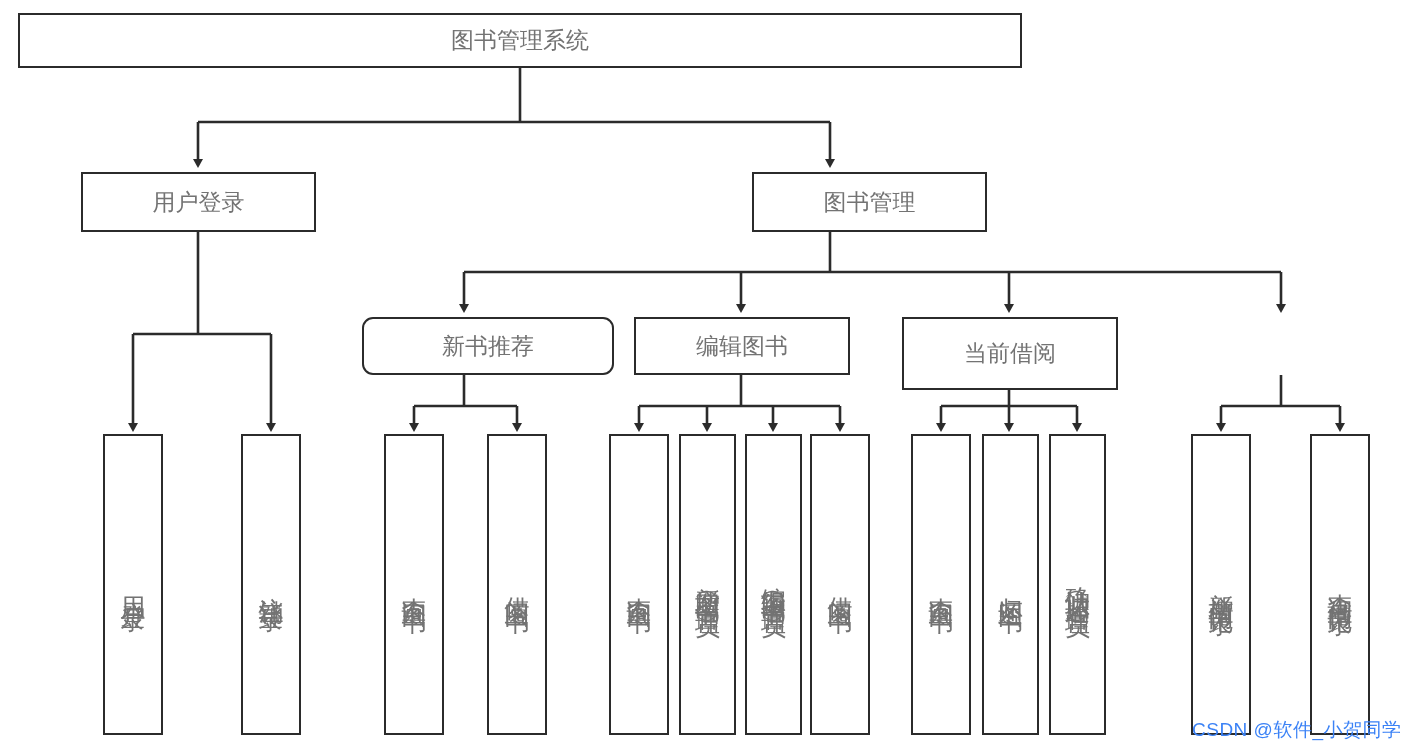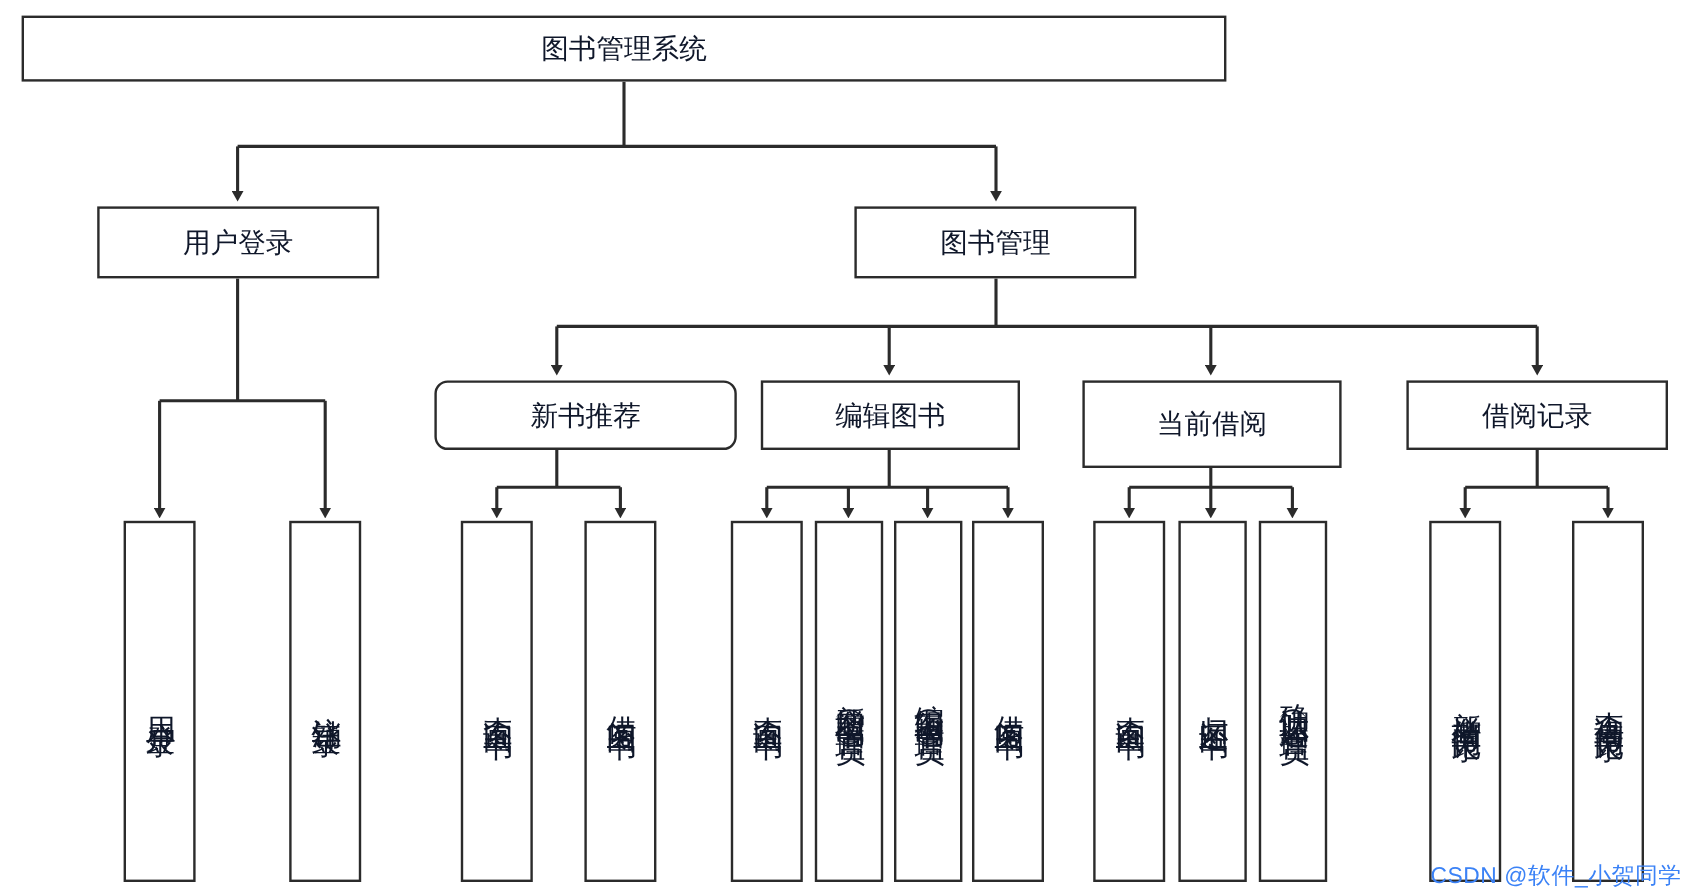--- a/index.html
+++ b/index.html
@@ -29,21 +29,21 @@
     position: absolute;
     box-sizing: border-box;
     background: #ffffff;
     border: 2px solid #2b2b2b;
     display: flex;
     align-items: center;
     justify-content: center;
     overflow: hidden;
   }
   .node .label {
-    color: #0f172a;
+    color: #737373;
     text-align: center;
     line-height: 1.15;
     white-space: nowrap;
   }
   .node.horizontal .label {
     font-size: 23px;
   }
   .node.vertical {
     align-items: center;
     justify-content: center;
@@ -119,35 +119,32 @@
     </g>
   </svg>
 
   <div class="node horizontal" style="left:18px; top:13px; width:1004px; height:55px;">
     <span class="label">图书管理系统</span>
   </div>
 
   <div class="node horizontal" style="left:81px; top:172px; width:235px; height:60px;">
     <span class="label">用户登录</span>
   </div>
-  <div class="node horizontal" style="left:712px; top:172px; width:235px; height:60px;">
+  <div class="node horizontal" style="left:752px; top:172px; width:235px; height:60px;">
     <span class="label">图书管理</span>
   </div>
 
   <div class="node horizontal" style="left:362px; top:317px; width:252px; height:58px;border-radius:11px;">
     <span class="label">新书推荐</span>
   </div>
   <div class="node horizontal" style="left:634px; top:317px; width:216px; height:58px;">
     <span class="label">编辑图书</span>
   </div>
   <div class="node horizontal" style="left:902px; top:317px; width:216px; height:73px;">
     <span class="label">当前借阅</span>
-  </div>
-  <div class="node horizontal" style="left:1172px; top:317px; width:218px; height:58px;">
-    <span class="label">借阅记录</span>
   </div>
 
   <div class="node vertical" style="left:103px; top:434px; width:60px; height:301px;">
     <span class="label">用户登录</span>
   </div>
   <div class="node vertical" style="left:241px; top:434px; width:60px; height:301px;">
     <span class="label">注销登录</span>
   </div>
 
   <div class="node vertical" style="left:384px; top:434px; width:60px; height:301px;">

